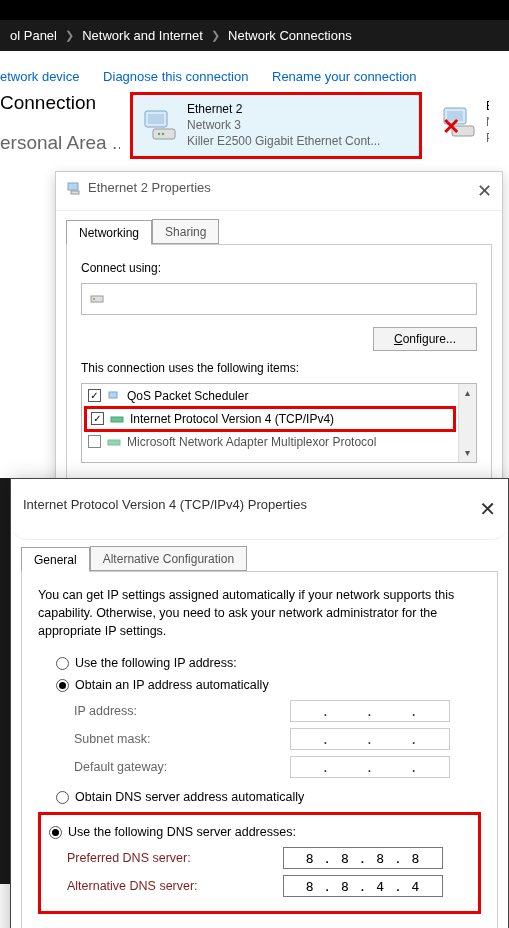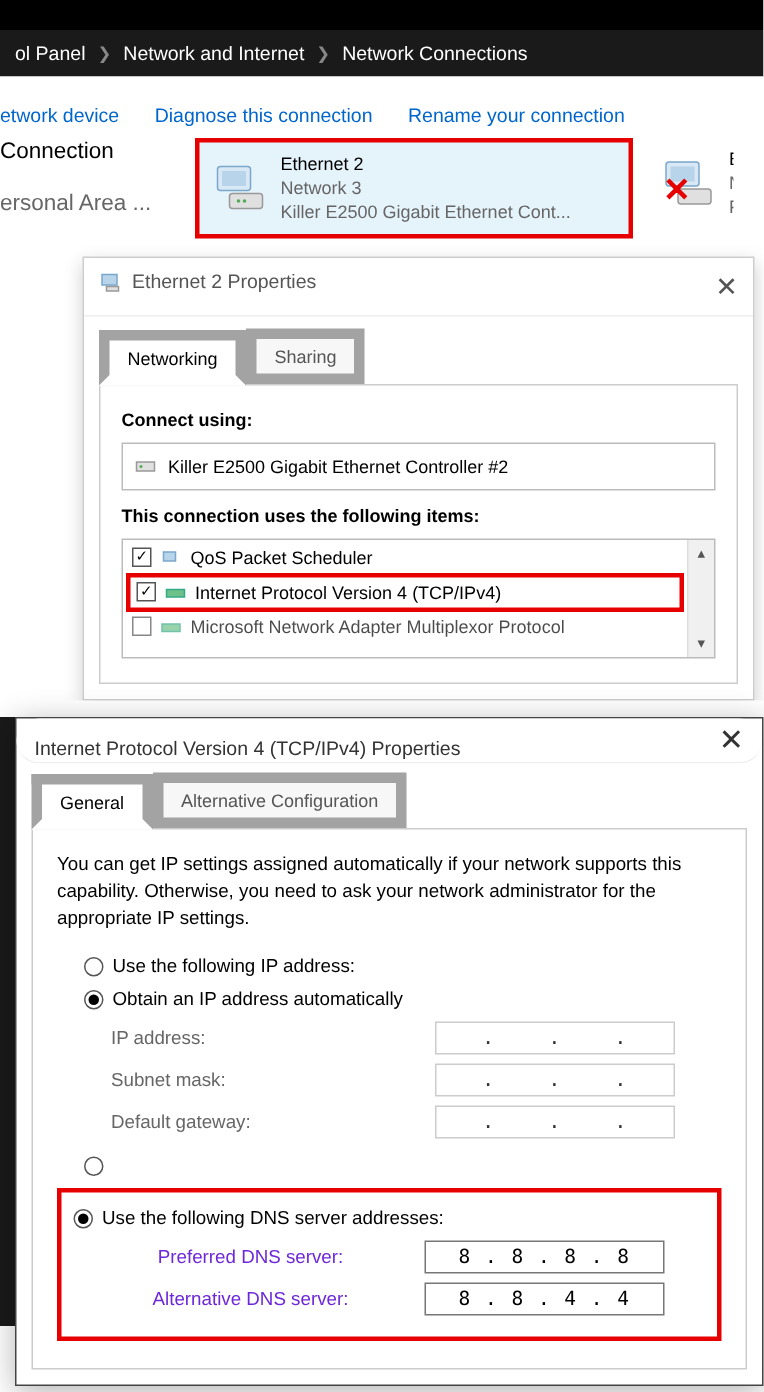--- a/index.html
+++ b/index.html
@@ -38,21 +38,21 @@
     .action-link { color: #0066cc; margin-right: 20px; cursor: pointer; }
     .adapter-row {
       display: flex;
       align-items: flex-start;
       gap: 10px;
       padding: 0 0 6px 0;
       white-space: nowrap;
     }
     .adapter-left {
       flex: 0 0 120px;
-      font-size: 15px;
+      font-size: 19px;
       overflow: hidden;
     }
     .adapter-left-line1 { margin-bottom: 18px; }
     .adapter-entry {
       display: flex;
       align-items: center;
       gap: 6px;
       padding: 6px 8px;
       position: relative;
     }
@@ -99,34 +99,34 @@
     }
     .title-icon { width: 16px; height: 16px; margin-right: 6px; }
     .close-x { margin-left: auto; font-size: 18px; color: #555; cursor: pointer; font-weight: 300; }
     .tabs {
       display: flex;
       padding: 8px 10px 0 10px;
       gap: 0;
     }
     .tab {
       padding: 5px 12px 4px 12px;
-      border: 7px solid #a3a3a3;
+      border: 1px solid #a3a3a3;
       background: #fff;
       font-size: 12px;
       position: relative;
       cursor: pointer;
     }
     .tab.active { border-bottom-color: #fff; z-index: 2; top: 1px; }
     .tab.inactive { background: #f7f7f7; color: #555; }
     .tab-body {
       border: 1px solid #ccc;
       margin: 0 10px 10px 10px;
       padding: 16px 14px;
     }
-    .label-row { margin-bottom: 8px; font-size: 12px; font-weight: bold; }
+    .label-row { margin-bottom: 8px; font-size: 12px; }
     .inset-box {
       border: 1px solid #bbb;
       padding: 8px;
       display: flex;
       align-items: center;
       gap: 8px;
       font-size: 12px;
     }
     .btn {
       border: 1px solid #aaa;
@@ -181,22 +181,22 @@
     }
     .dark-strip {
       position: absolute;
       left: 0; top: 478px; width: 20px; height: 406px;
       background: #1a1a1a;
     }
     .dialog2 .dlg2-title {
       background: #fff;
       color: #333;
       font-size: 13px;
-      padding: 2px 12px;
-      display: flex; align-items: flex-end;
+      padding: 18px 12px;
+      display: flex; align-items: flex-start;
       border-bottom: 1px solid #eee;
       border-radius: 16px;
     }
     .dialog2 .close-x2 { margin-left: auto; font-size: 20px; color: #333; cursor: pointer; font-weight: 300; }
     .tabs2 {
       display: flex;
       padding: 6px 10px 0 10px;
     }
     .body2 {
       border: 1px solid #ccc;
@@ -211,21 +211,21 @@
     }
     .radio.on::after { content: ""; width: 7px; height: 7px; background: #000; border-radius: 50%; }
     .field-grid {
       margin: 6px 0 12px 36px;
     }
     .field-row {
       display: flex; align-items: center; margin: 6px 0;
       gap: 16px;
     }
     .field-label { flex: 0 0 200px; font-size: 12.5px; color: #666; }
-    .field-label.enabled { color: #6d28d9; text-align: center; }
+    .field-label.enabled { color: #7f1d1d; }
     .ip-box {
       border: 1px solid #777; width: 160px; height: 22px;
       display: flex; align-items: center; justify-content: center;
       font-family: Consolas, monospace; font-size: 13px; letter-spacing: 1px;
       background: #fff;
     }
     .ip-box.disabled { border-color: #ccc; color: transparent; }
     .ip-dots { color: #333; }
     .hl-box {
       border: 3px solid #e60000;
@@ -312,21 +312,23 @@
   </div>
   <div class="tab-body">
     <div class="label-row">Connect using:</div>
     <div class="inset-box">
       <span class="mini-icon">
         <svg viewBox="0 0 14 14">
             <rect x="1" y="4" width="12" height="6" fill="#e0e0e0" stroke="#999"></rect>
             <circle cx="4" cy="7" r="1" fill="#5a5"></circle>
           </svg>
       </span>
-      <span>Killer E2500 Gigabit Ethernet Controller #2</span>
+    </div>
+    <div class="right-btn-row">
+      <button class="btn"><span class="underline-letter">C</span>onfigure...</button>
     </div>
     <div class="label-row" style="margin-top:10px">This connection uses the following items:</div>
     <div class="list-wrap">
       <div class="list-area">
         <div class="list-item">
           <span class="sq-check">✓</span>
           <span class="mini-icon"><svg viewBox="0 0 14 14">
                 <rect x="2" y="3" width="8" height="6" fill="#b8d4ea" stroke="#7aa7cc"></rect>
               </svg></span>
           <span>QoS Packet Scheduler</span>
@@ -392,20 +394,21 @@
       <div class="field-row">
         <span class="field-label">Default gateway:</span>
         <span class="ip-box disabled">
             <span class="ip-dots">.&nbsp;&nbsp;&nbsp;&nbsp;.&nbsp;&nbsp;&nbsp;&nbsp;.</span>
           </span>
       </div>
     </div>
 
     <div class="radio-row">
       <span class="radio"></span>
+      <span>Obtain DNS server address automatically</span>
     </div>
 
     <div class="hl-box">
       <div class="radio-row" style="margin-left:2px">
         <span class="radio on"></span>
         <span>Use the following DNS server addresses:</span>
       </div>
       <div class="field-grid" style="margin-left:20px; margin-bottom:2px">
         <div class="field-row">
           <span class="field-label enabled">Preferred DNS server:</span>

